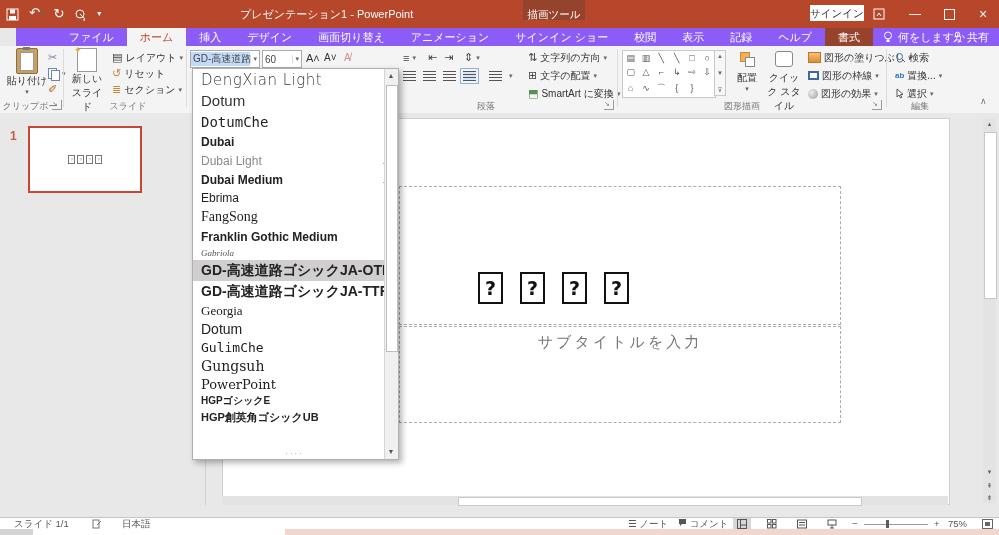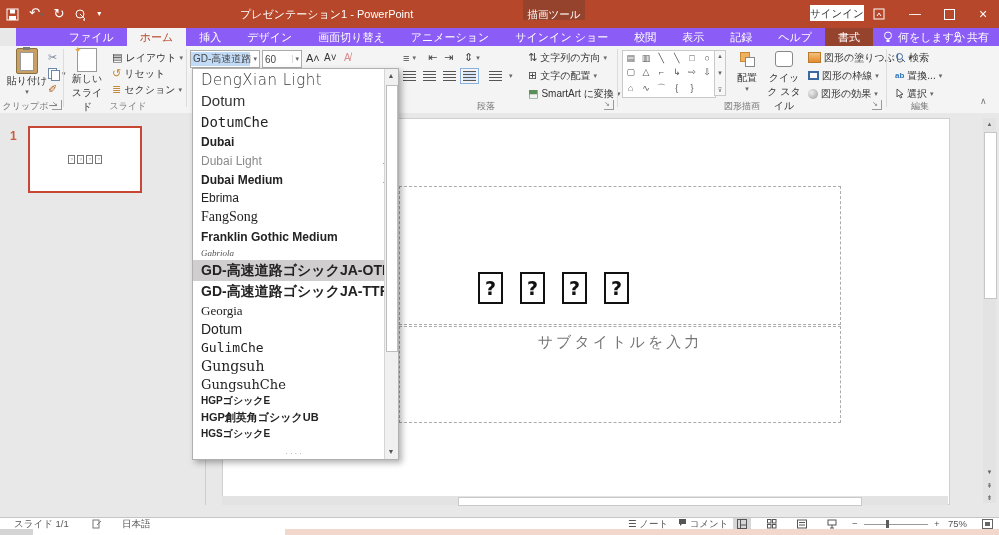--- a/index.html
+++ b/index.html
@@ -457,38 +457,34 @@
         <span>GulimChe</span>
         <span class="cloud-ic"></span>
       </div>
 
       <div class="fitem f-gungsuh">
         <span>Gungsuh</span>
         <span class="cloud-ic"></span>
       </div>
 
       <div class="fitem f-gungsuhche">
-        <span>GungsuhChe</span>
+        <span>PowerPoint</span>
         <span class="cloud-ic"></span>
       </div>
 
       <div class="fitem f-hgp">
         <span>HGPゴシックE</span>
         <span class="cloud-ic"></span>
       </div>
 
       <div class="fitem f-hgpub">
         <span>HGP創英角ゴシックUB</span>
         <span class="cloud-ic"></span>
       </div>
 
-      <div class="fitem f-hgs">
-        <span>HGSゴシックE</span>
-        <span class="cloud-ic"></span>
-      </div>
 
     <div class="drop-scroll">
       <div class="drop-arrow" style="top:0;">▲</div>
       <div class="drop-thumb"></div>
       <div class="drop-arrow" style="bottom:0;">▼</div>
     </div>
     <div class="drop-grip">····</div>
   </div>
 
   <div id="thumbpanel">

